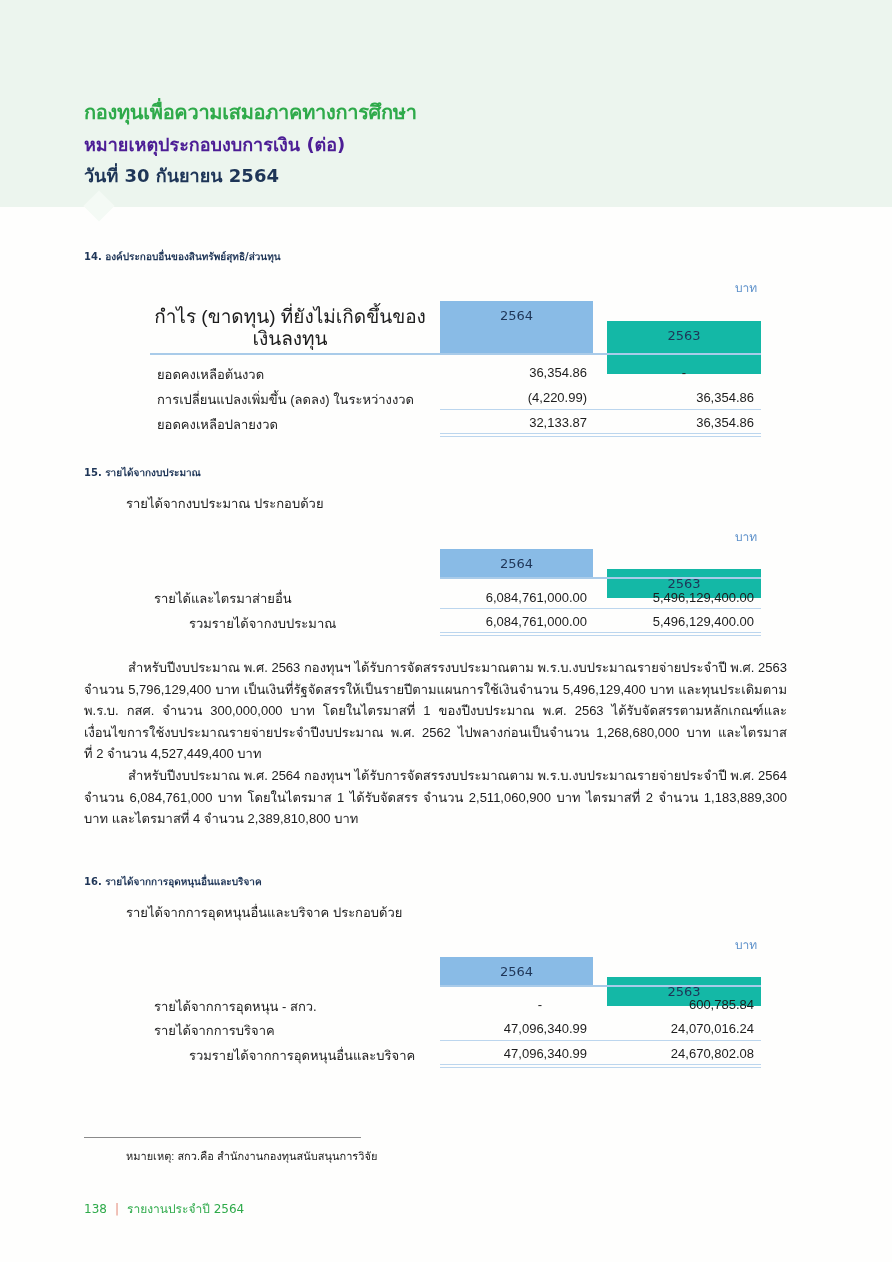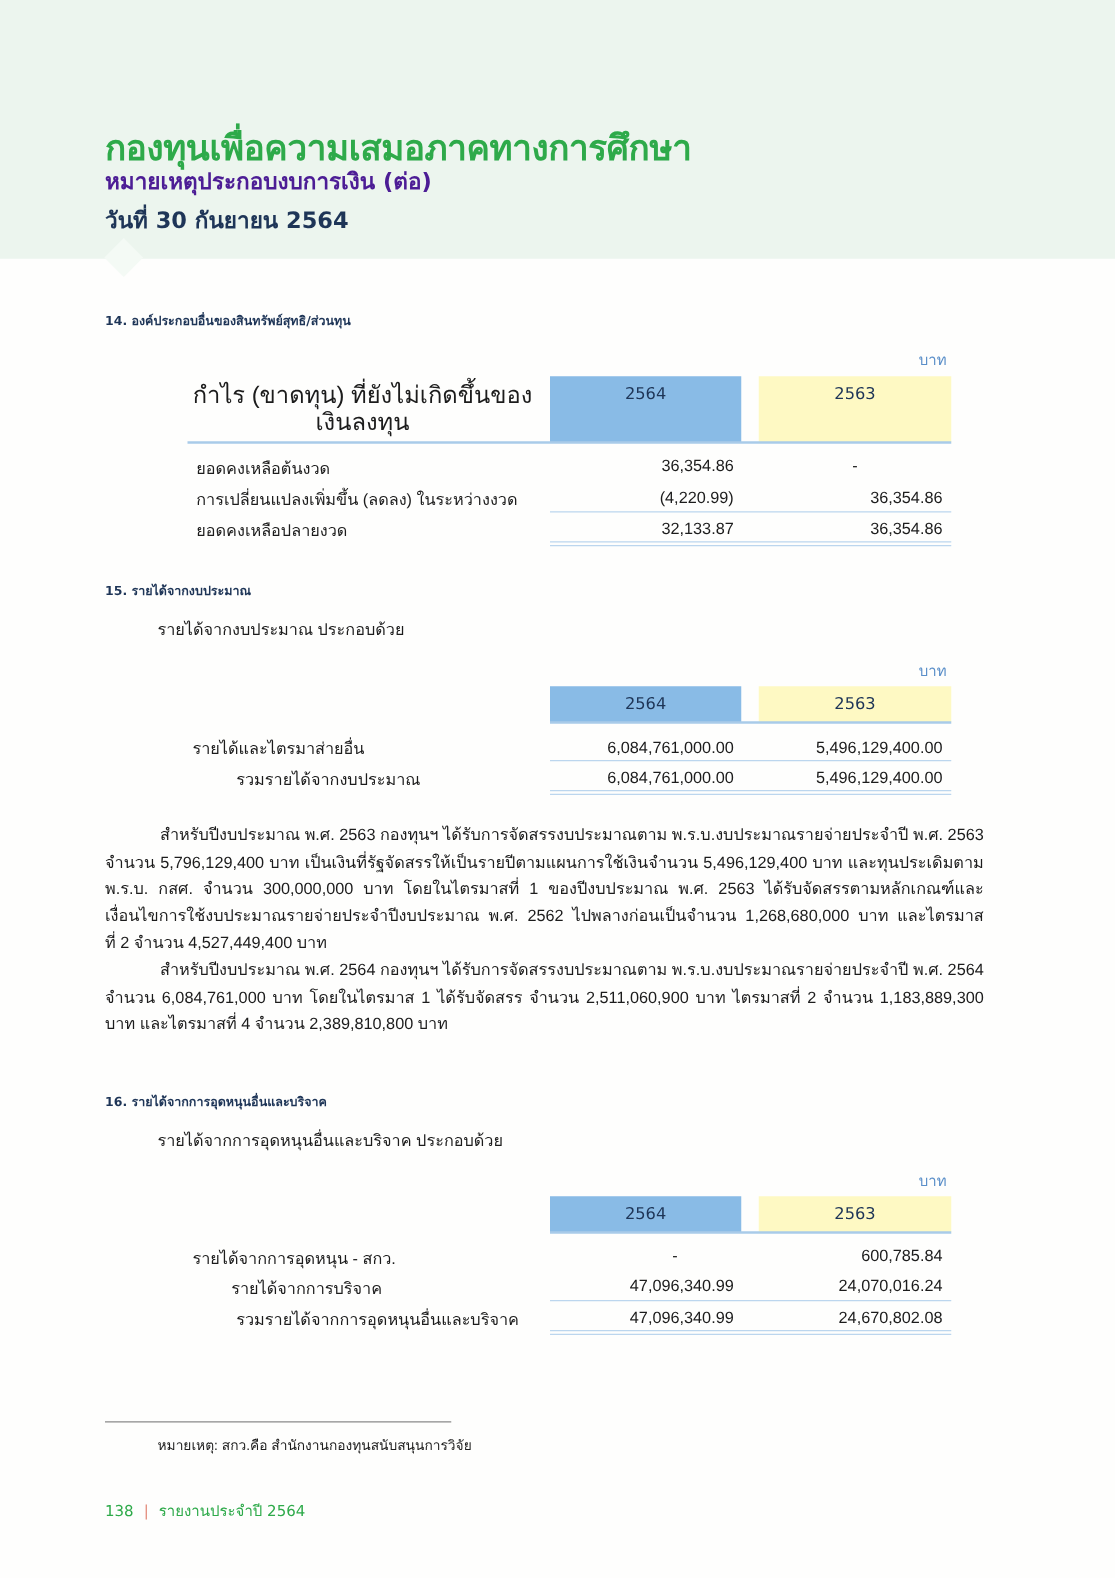--- a/index.html
+++ b/index.html
@@ -1,32 +1,32 @@
 <!DOCTYPE html>
 <html><head>
   <meta charset="utf-8">
   <style>
     * { box-sizing: border-box; margin: 0; padding: 0; }
     html, body { width: 892px; height: 1262px; background: #fefefd; overflow: hidden; }
     body { position: relative; font-family: "DejaVu Sans", sans-serif; color: #1c1c1c; }
 
     .header-band { position: absolute; left: 0; top: 0; width: 892px; height: 207px; background: #ecf5ee; }
     .header-notch { position: absolute; left: 88px; top: 195px; width: 22px; height: 22px; background: #f4faf5; transform: rotate(45deg); }
-    .title-org { position: absolute; left: 84px; top: 96px; font-size: 28px; font-weight: bold; color: #2eaa4a; letter-spacing: -0.3px; white-space: nowrap; }
+    .title-org { position: absolute; left: 84px; top: 96px; font-size: 20px; font-weight: bold; color: #2eaa4a; letter-spacing: -0.3px; white-space: nowrap; }
     .title-sub { position: absolute; left: 84px; top: 130px; font-size: 18px; font-weight: bold; color: #4c1d95; white-space: nowrap; }
     .title-date { position: absolute; left: 84px; top: 161px; font-size: 18px; font-weight: bold; color: #1e3557; white-space: nowrap; }
 
     .section-title { position: absolute; left: 84px; font-size: 10px; font-weight: bold; color: #1e3557; white-space: nowrap; }
     .section-intro { position: absolute; left: 126px; font-family: "Liberation Sans", sans-serif; font-size: 13px; color: #1c1c1c; white-space: nowrap; }
 
     .unit { position: absolute; font-size: 12px; color: #5b8fc9; }
 
     .hcell { position: absolute; display: flex; justify-content: center; font-size: 13px; color: #1e3557; }
     .hcell.y1 { background: #89bbe6; }
-    .hcell.y2 { background: #fef9c3; }
+    .hcell.y2 { background: #14b8a6; margin-top: 20px; }
 
     .hline { position: absolute; height: 2px; background: #a9cbe9; }
     .hline.thin { height: 1px; background: #bcd6ee; }
 
     .row-label { position: absolute; font-family: "Liberation Sans", sans-serif; font-size: 13px; color: #1c1c1c; white-space: nowrap; }
     .num { position: absolute; font-family: "Liberation Sans", sans-serif; font-size: 13px; color: #1c1c1c; text-align: right; white-space: nowrap; }
     .dash { text-align: center; }
 
     .t14-header-label { position: absolute; left: 150px; top: 306px; width: 280px; text-align: center; font-family: "Liberation Sans", sans-serif; font-size: 19px; line-height: 22px; color: #1c1c1c; }
 
@@ -121,21 +121,21 @@
 
 <div>
   <div class="hcell y1" style="left:440px; top:957px; width:153px; height:29px; padding-top:7px;">2564</div>
   <div class="hcell y2" style="left:607px; top:957px; width:154px; height:29px; padding-top:7px;">2563</div>
   <div class="hline" style="left:440px; top:985px; width:321px;"></div>
 
   <div class="row-label" style="left:154px; top:996px;">รายได้จากการอุดหนุน - สกว.</div>
   <div class="num dash" style="left:440px; top:997px; width:200px;">-</div>
   <div class="num" style="left:607px; top:997px; width:147px;">600,785.84</div>
 
-  <div class="row-label" style="left:154px; top:1020px;margin-left:31px;">รายได้จากการบริจาค</div>
+  <div class="row-label" style="left:154px; top:1020px;">รายได้จากการบริจาค</div>
   <div class="num" style="left:440px; top:1021px; width:147px;">47,096,340.99</div>
   <div class="num" style="left:607px; top:1021px; width:147px;">24,070,016.24</div>
 
   <div class="hline thin" style="left:440px; top:1040px; width:321px;"></div>
 
   <div class="row-label" style="left:189px; top:1045px;">รวมรายได้จากการอุดหนุนอื่นและบริจาค</div>
   <div class="num" style="left:440px; top:1046px; width:147px;">47,096,340.99</div>
   <div class="num" style="left:607px; top:1046px; width:147px;">24,670,802.08</div>
 
   <div class="hline thin" style="left:440px; top:1064px; width:321px;"></div>

